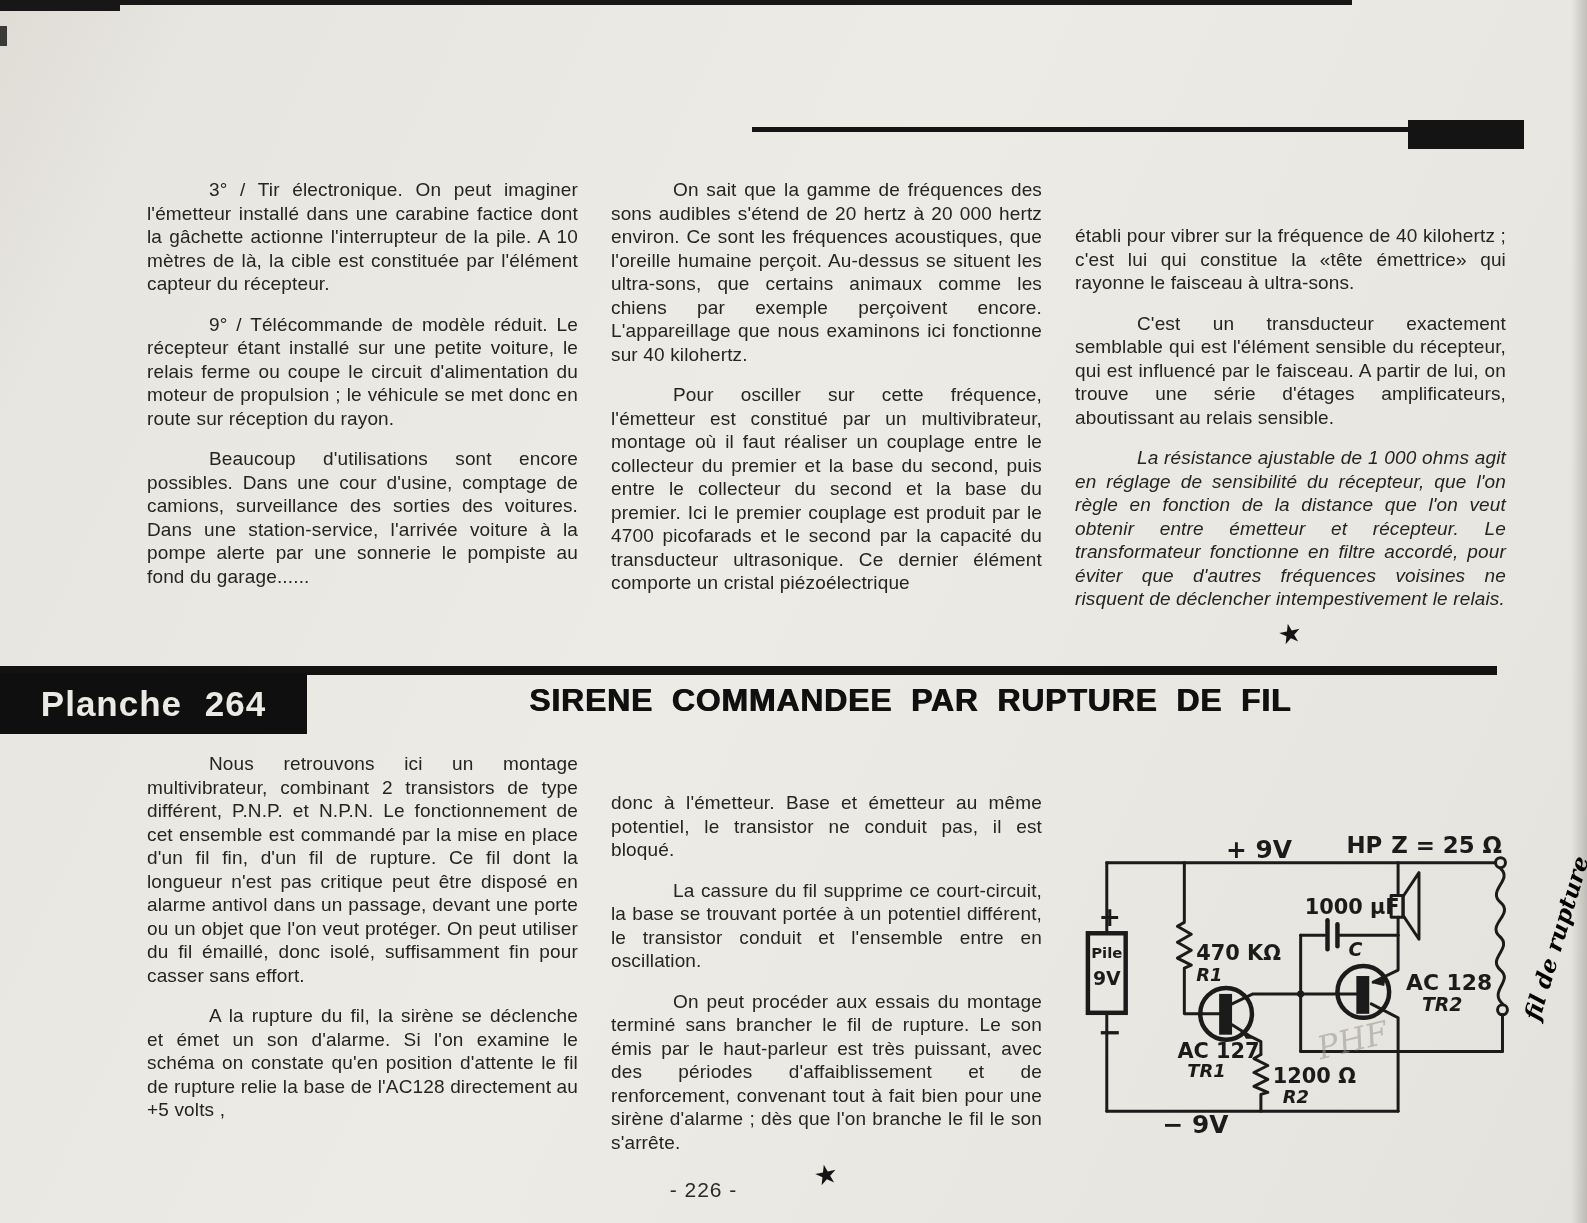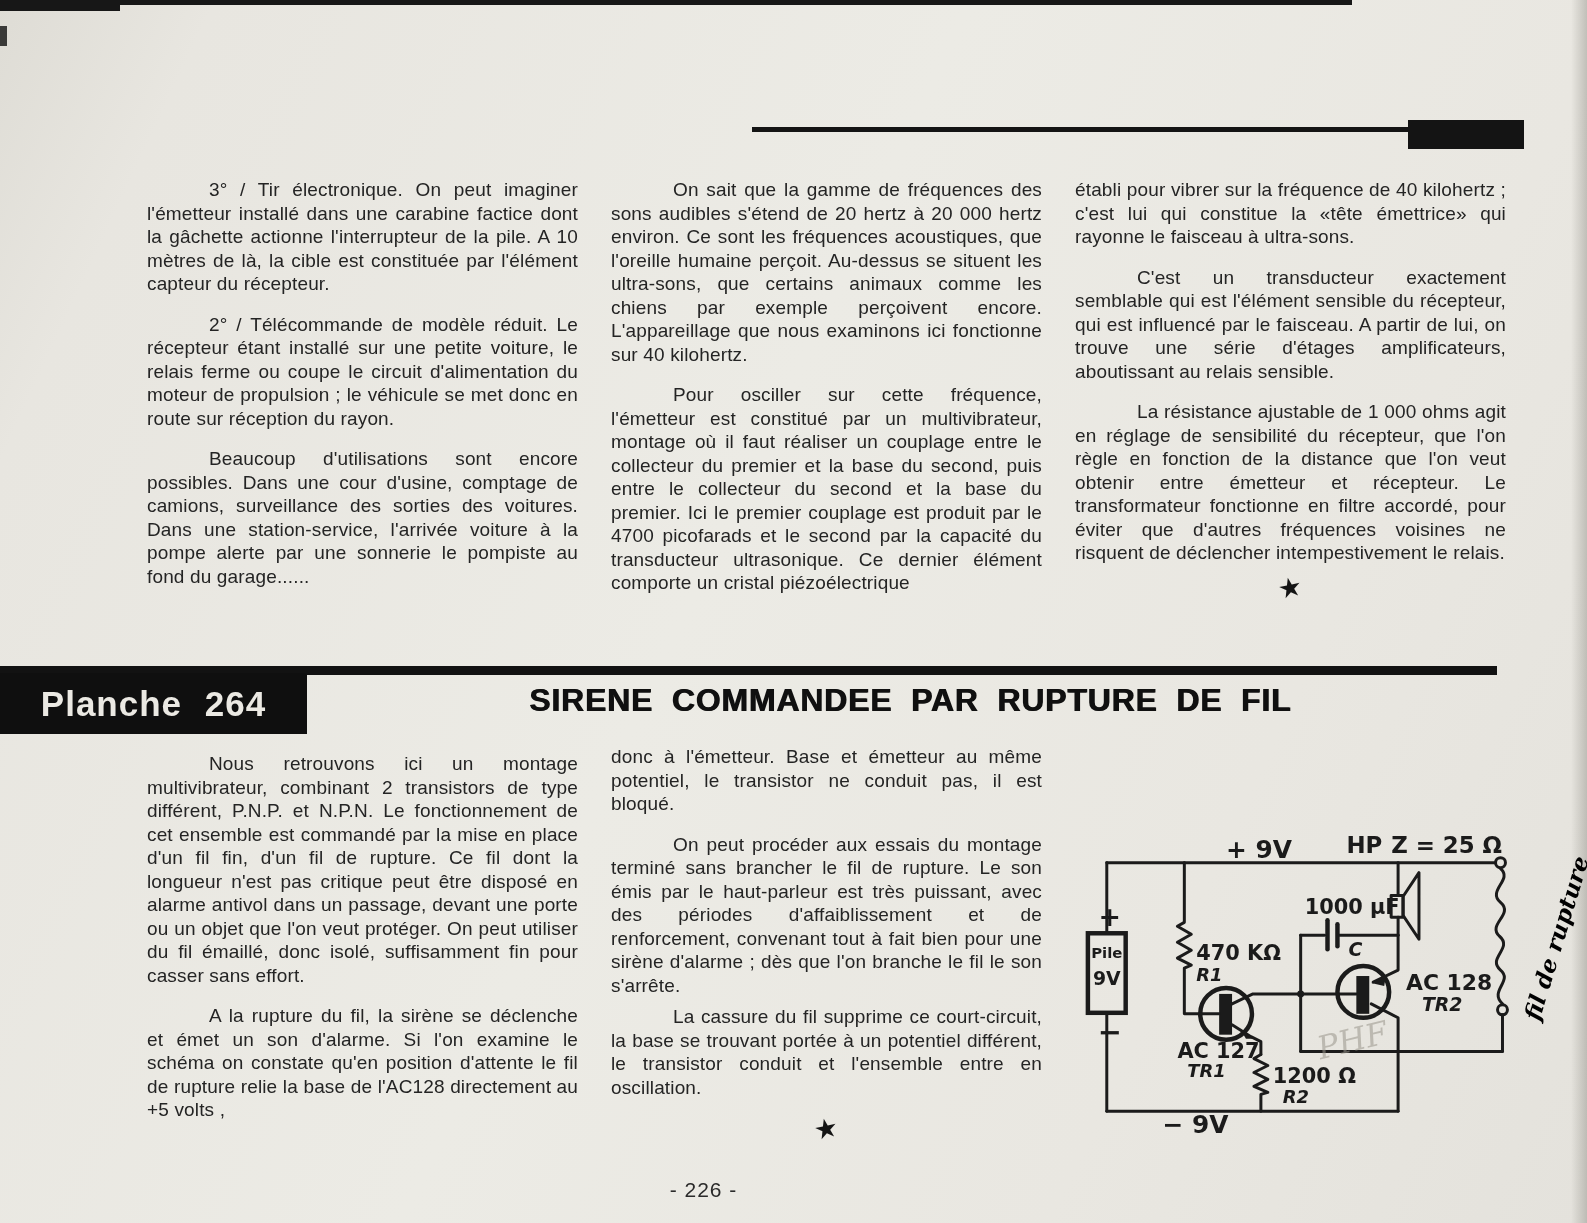--- a/index.html
+++ b/index.html
@@ -23,21 +23,21 @@
     position:absolute;left:156px;top:110px;
     font-size:23px;font-weight:bold;letter-spacing:2.2px;word-spacing:9px;
     color:#141414;text-shadow:.7px 0 #141414;white-space:nowrap;
   }
   .header-rule{position:absolute;left:752px;top:127px;width:660px;height:5px;background:#141414;}
   .header-endblock{position:absolute;left:1408px;top:120px;width:116px;height:29px;background:#141414;}
   
   .col{position:absolute;width:431px;text-align:justify;font-size:19px;line-height:23.5px;
        color:#242424;letter-spacing:.15px;}
   .col p{margin:0 0 17px 0;text-indent:62px;}
-  .col p.cont{text-indent:0;}
+  .col p.cont{text-indent:0;margin-top:46px;}
   .star-row{text-align:center;margin-top:4px;}
   .star{display:inline-block;font-size:27px;color:#141414;transform:rotate(-12deg);line-height:1;}
   
   .banner-rule{position:absolute;left:0;top:666px;width:1497px;height:9px;background:#121212;}
   .plate-box{
     position:absolute;left:0;top:673px;width:307px;height:61px;background:#0f0f0f;
     display:flex;align-items:center;justify-content:center;
     color:#ebe9e3;font-size:35px;font-weight:bold;letter-spacing:1px;word-spacing:12px;
   }
   .section-title{
@@ -67,46 +67,46 @@
   <div class="top-strip"></div>
   <div class="top-strip-left"></div>
   <div class="left-notch"></div>
   <div class="right-shade"></div>
 
   <div class="header-rule"></div>
   <div class="header-endblock"></div>
 
   <div class="col" style="left:147px;top:178px;">
     <p>3° / Tir électronique. On peut imaginer l'émetteur installé dans une carabine factice dont la gâchette actionne l'interrupteur de la pile. A 10 mètres de là, la cible est constituée par l'élément capteur du récepteur.</p>
-    <p>2° / Télécommande de modèle réduit. Le récepteur étant installé sur une petite voiture, le relais ferme ou coupe le circuit d'alimentation du moteur de propulsion ; le véhicule se met donc en route sur réception du rayon.</p>
+    <p>9° / Télécommande de modèle réduit. Le récepteur étant installé sur une petite voiture, le relais ferme ou coupe le circuit d'alimentation du moteur de propulsion ; le véhicule se met donc en route sur réception du rayon.</p>
     <p>Beaucoup d'utilisations sont encore possibles. Dans une cour d'usine, comptage de camions, surveillance des sorties des voitures. Dans une station-service, l'arrivée voiture à la pompe alerte par une sonnerie le pompiste au fond du garage......</p>
   </div>
   <div class="col" style="left:611px;top:178px;">
     <p>On sait que la gamme de fréquences des sons audibles s'étend de 20 hertz à 20 000 hertz environ. Ce sont les fréquences acoustiques, que l'oreille humaine perçoit. Au-dessus se situent les ultra-sons, que certains animaux comme les chiens par exemple perçoivent encore. L'appareillage que nous examinons ici fonctionne sur 40 kilohertz.</p>
     <p>Pour osciller sur cette fréquence, l'émetteur est constitué par un multivibrateur, montage où il faut réaliser un couplage entre le collecteur du premier et la base du second, puis entre le collecteur du second et la base du premier. Ici le premier couplage est produit par le 4700 picofarads et le second par la capacité du transducteur ultrasonique. Ce dernier élément comporte un cristal piézoélectrique</p>
   </div>
   <div class="col" style="left:1075px;top:178px;">
     <p class="cont">établi pour vibrer sur la fréquence de 40 kilohertz ; c'est lui qui constitue la «tête émettrice» qui rayonne le faisceau à ultra-sons.</p>
     <p>C'est un transducteur exactement semblable qui est l'élément sensible du récepteur, qui est influencé par le faisceau. A partir de lui, on trouve une série d'étages amplificateurs, aboutissant au relais sensible.</p>
-    <p style="margin-bottom:10px;">La résistance ajustable de 1 000 ohms agit en réglage de sensibilité du récepteur, que l'on règle en fonction de la distance que l'on veut obtenir entre émetteur et récepteur. Le transformateur fonctionne en filtre accordé, pour éviter que d'autres fréquences voisines ne risquent de déclencher intempestivement le relais.</p>
+    <p style="margin-bottom:10px;font-style:italic;">La résistance ajustable de 1 000 ohms agit en réglage de sensibilité du récepteur, que l'on règle en fonction de la distance que l'on veut obtenir entre émetteur et récepteur. Le transformateur fonctionne en filtre accordé, pour éviter que d'autres fréquences voisines ne risquent de déclencher intempestivement le relais.</p>
     <div class="star-row"><span class="star">★</span></div>
   </div>
 
   <div class="banner-rule"></div>
   <div class="plate-box">Planche 264</div>
   <div class="section-title">SIRENE COMMANDEE PAR RUPTURE DE FIL</div>
 
   <div class="col" style="left:147px;top:752px;">
     <p>Nous retrouvons ici un montage multivibrateur, combinant 2 transistors de type différent, P.N.P. et N.P.N. Le fonctionnement de cet ensemble est commandé par la mise en place d'un fil fin, d'un fil de rupture. Ce fil dont la longueur n'est pas critique peut être disposé en alarme antivol dans un passage, devant une porte ou un objet que l'on veut protéger. On peut utiliser du fil émaillé, donc isolé, suffisamment fin pour casser sans effort.</p>
     <p>A la rupture du fil, la sirène se déclenche et émet un son d'alarme. Si l'on examine le schéma on constate qu'en position d'attente le fil de rupture relie la base de l'AC128 directement au +5 volts ,</p>
   </div>
   <div class="col" style="left:611px;top:745px;">
     <p class="cont">donc à l'émetteur. Base et émetteur au même potentiel, le transistor ne conduit pas, il est bloqué.</p>
+    <p>La cassure du fil supprime ce court-circuit, la base se trouvant portée à un potentiel différent, le transistor conduit et l'ensemble entre en oscillation.</p>
     <p style="margin-bottom:8px;">On peut procéder aux essais du montage terminé sans brancher le fil de rupture. Le son émis par le haut-parleur est très puissant, avec des périodes d'affaiblissement et de renforcement, convenant tout à fait bien pour une sirène d'alarme ; dès que l'on branche le fil le son s'arrête.</p>
-    <p>La cassure du fil supprime ce court-circuit, la base se trouvant portée à un potentiel différent, le transistor conduit et l'ensemble entre en oscillation.</p>
     <div class="star-row"><span class="star">★</span></div>
   </div>
 
   <div class="schematic">
     <svg viewBox="0 0 520 340" xmlns="http://www.w3.org/2000/svg">
 
       <g>
         <path class="sch-line" d="M37,52 H428"></path>
         <path class="sch-line" d="M37,52 V123 M37,203 V302"></path>
         <path class="sch-line" d="M37,302 H330"></path>

